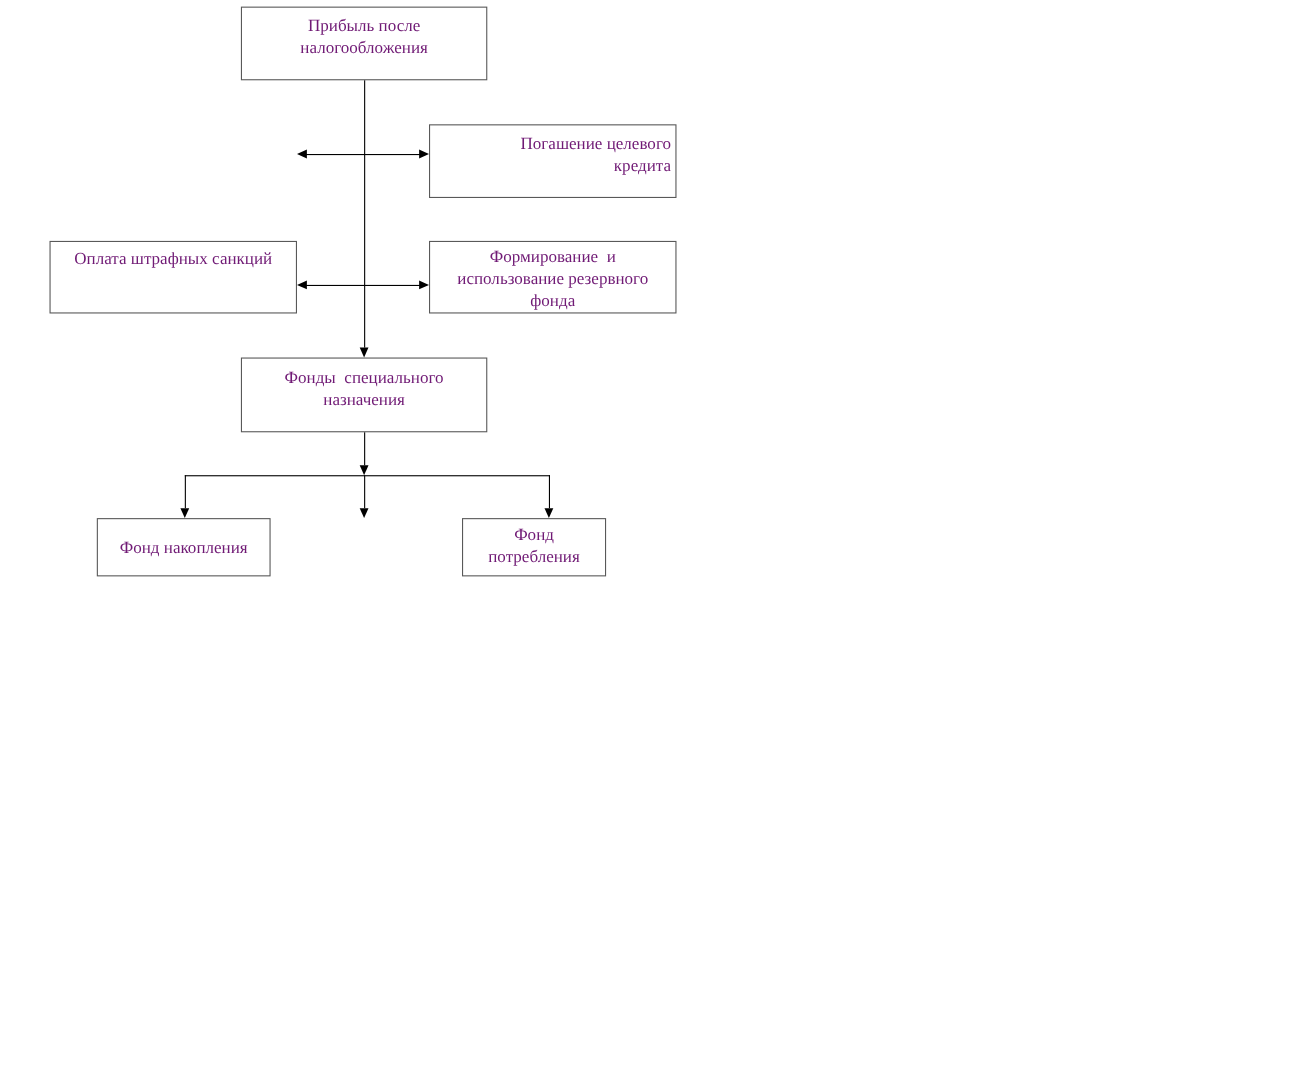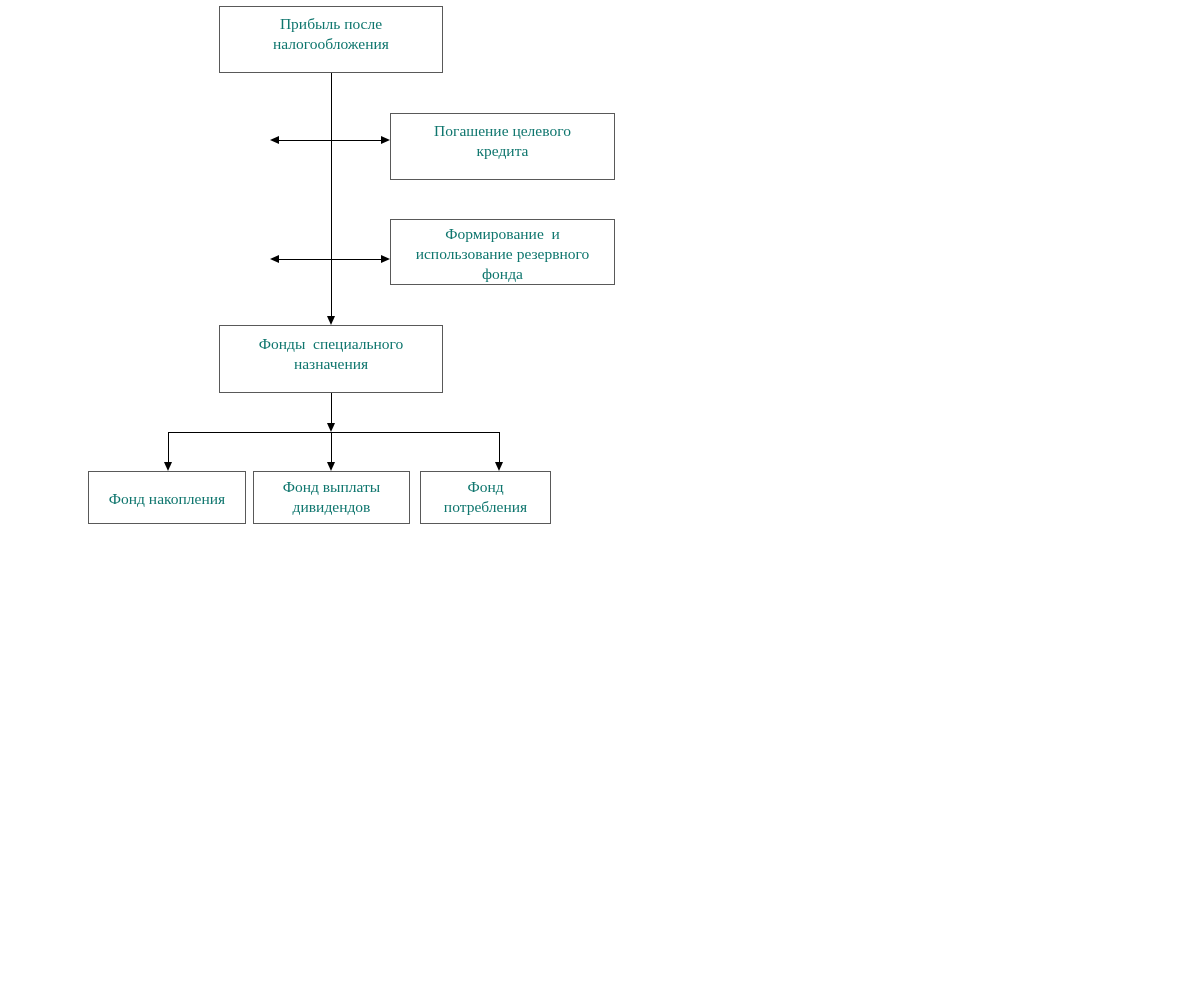--- a/index.html
+++ b/index.html
@@ -13,21 +13,21 @@
     height: 983px;
     background: #ffffff;
     overflow: hidden;
     font-family: "Liberation Serif", "DejaVu Serif", serif;
   }
   .node {
     position: absolute;
     box-sizing: border-box;
     border: 1.5px solid #595959;
     background: #ffffff;
-    color: #0f766e;
+    color: #701a75;
     font-size: 15.5px;
     line-height: 20px;
     text-align: center;
     white-space: pre-wrap;
     padding: 6px 4px 0 4px;
   }
   .line {
     position: absolute;
     background: #000000;
   }
@@ -56,35 +56,34 @@
 </style>
 </head>
 <body>
 
 <div class="canvas">
 
   <div class="node" style="left:219px; top:6px; width:224px; height:67px; padding-top:7px;">Прибыль после
 налогообложения</div>
 
 
-  <div class="node" style="left:390px; top:113px; width:225px; height:67px; padding-top:7px;">Погашение целевого
+  <div class="node" style="left:390px; top:113px; width:225px; height:67px; padding-top:7px;text-align:right;">Погашение целевого
 кредита</div>
 
+  <div class="node" style="left:45px; top:219px; width:225px; height:66px; padding-top:6px;">Оплата штрафных санкций</div>
 
   <div class="node" style="left:219px; top:325px; width:224px; height:68px; padding-top:8px;">Фонды  специального
 назначения</div>
 
   <div class="node" style="left:390px; top:219px; width:225px; height:66px; padding-top:4px;">Формирование  и
 использование резервного
 фонда</div>
 
   <div class="node" style="left:88px; top:471px; width:158px; height:53px; padding-top:17px;">Фонд накопления</div>
 
-  <div class="node" style="left:253px; top:471px; width:157px; height:53px; padding-top:5px;">Фонд выплаты
-дивидендов</div>
 
   <div class="node" style="left:420px; top:471px; width:131px; height:53px; padding-top:5px;">Фонд потребления</div>
 
   <div class="line v" style="left:331px; top:73px; height:243px;"></div>
   <div class="arrow down" style="left:327px; top:316px;"></div>
 
   <div class="line h" style="left:278px; top:140px; width:104px;"></div>
   <div class="arrow left" style="left:270px; top:136px;"></div>
   <div class="arrow right" style="left:381px; top:136px;"></div>
 

